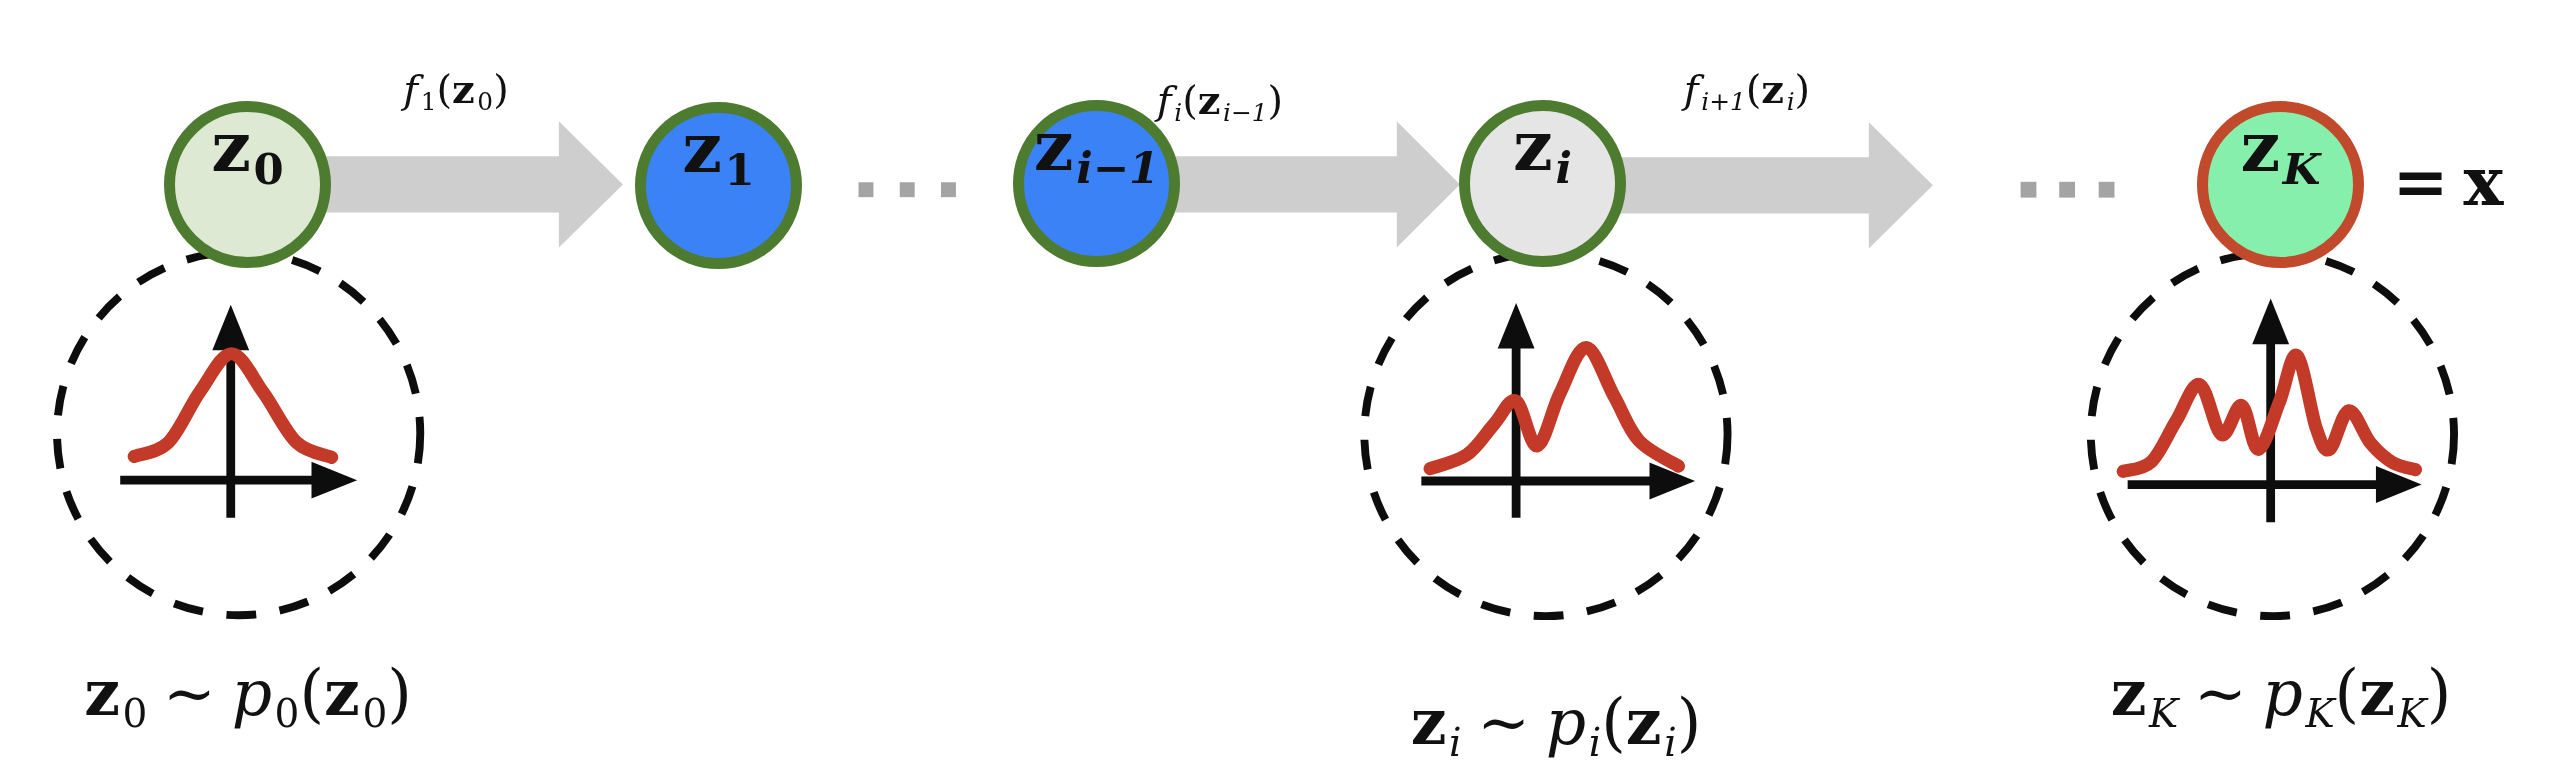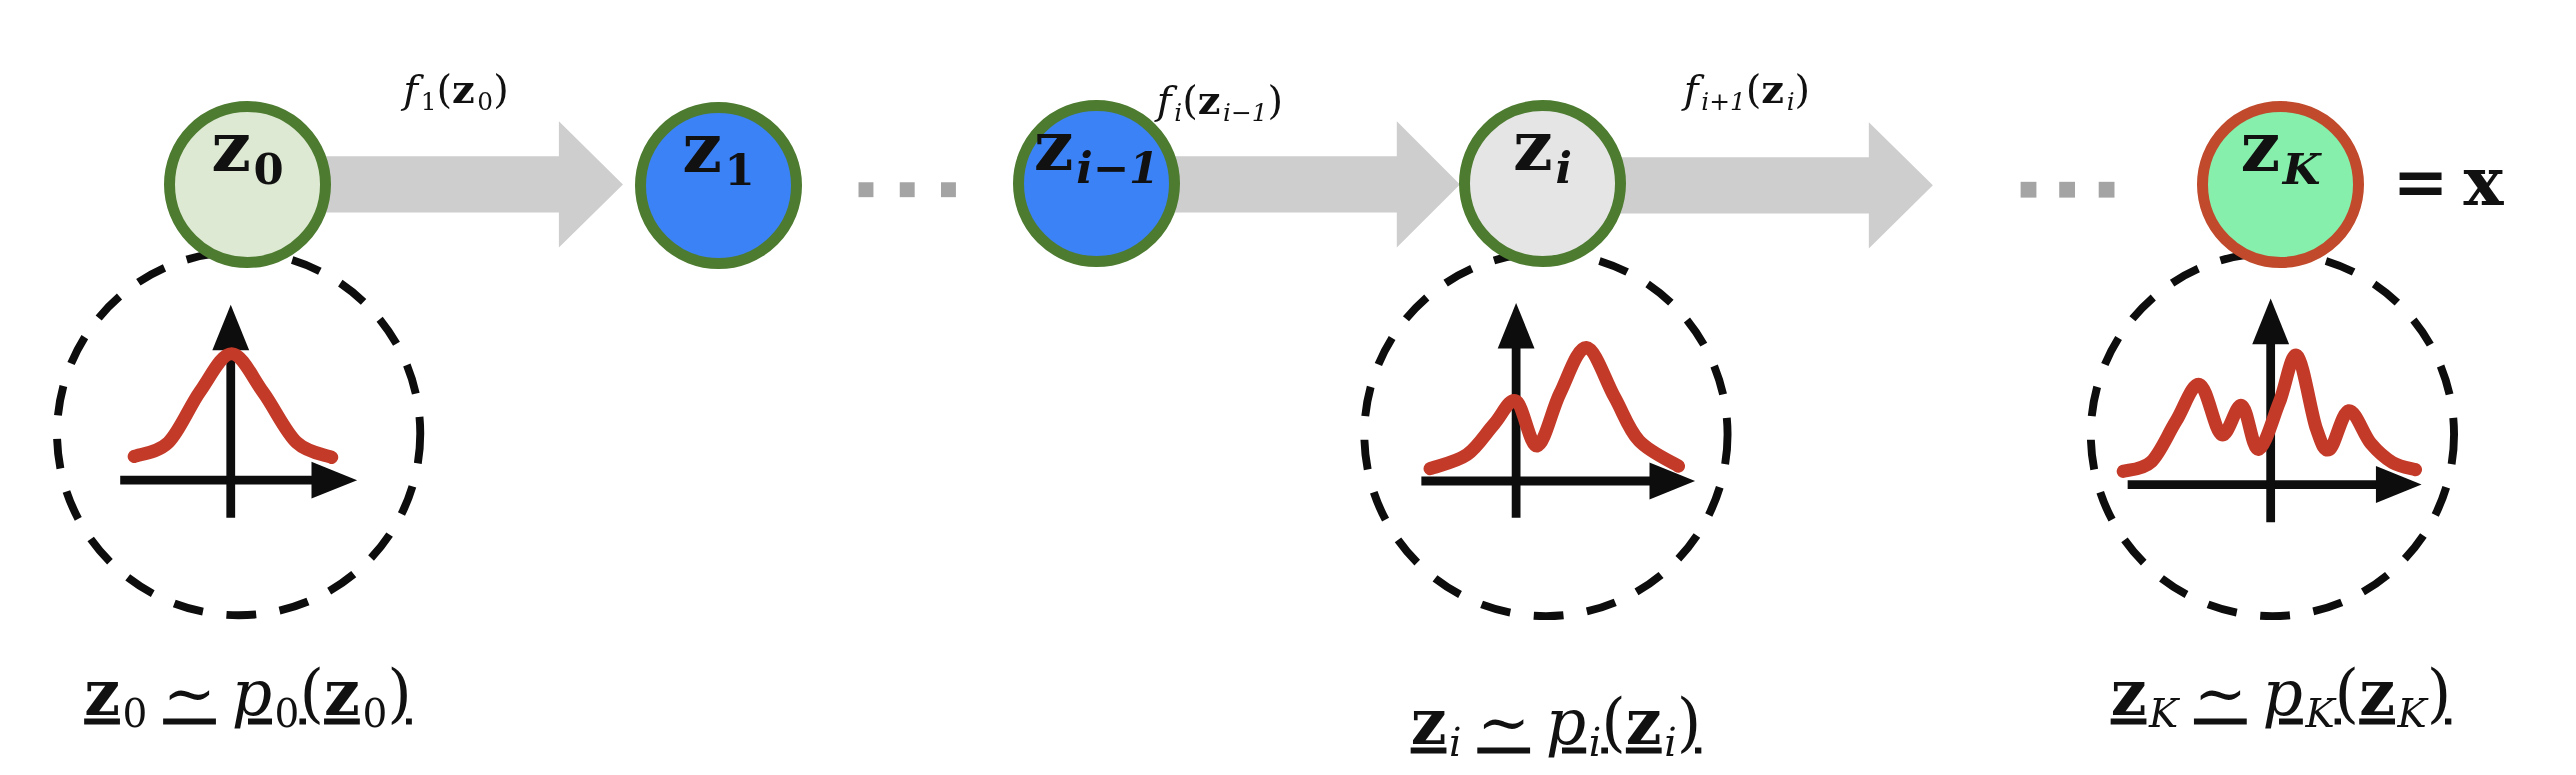--- a/index.html
+++ b/index.html
@@ -10,21 +10,21 @@
   #diagram-svg{position:absolute;left:0;top:0;z-index:1;}
   .node{
     position:absolute;border-radius:50%;box-sizing:border-box;
     display:flex;align-items:flex-start;justify-content:center;z-index:3;
   }
   .node-label{font-size:70px;font-weight:bold;line-height:1;white-space:nowrap;}
   sub{font-size:0.62em;vertical-align:-0.30em;margin-left:2.6px;font-style:normal;line-height:0;}
   sub.it{font-style:italic;}
   .flabel{position:absolute;z-index:2;font-size:40px;white-space:nowrap;line-height:1;}
   .flabel i{font-family:"DejaVu Serif",serif;}
-  .formula{position:absolute;z-index:2;font-size:63px;white-space:nowrap;line-height:1;text-decoration:underline;}
+  .formula{position:absolute;z-index:2;font-size:63px;white-space:nowrap;line-height:1;}
   .formula .sim{margin:0 0.25em;}
   .formula i{font-family:"DejaVu Serif",serif;}
   .eqx{position:absolute;z-index:2;font-size:67px;font-weight:bold;white-space:nowrap;line-height:1;}
   .eqx .eq{margin-right:0.22em;}
   .centered{transform:translate(-50%,-50%);}
   b{font-weight:bold;}
 </style>
 </head>
 <body>
 

